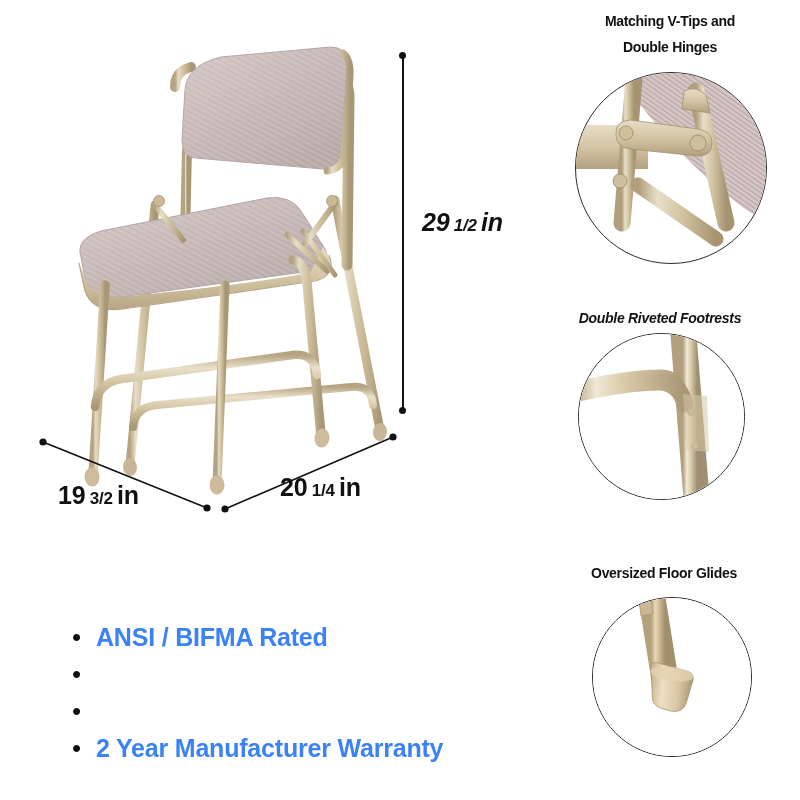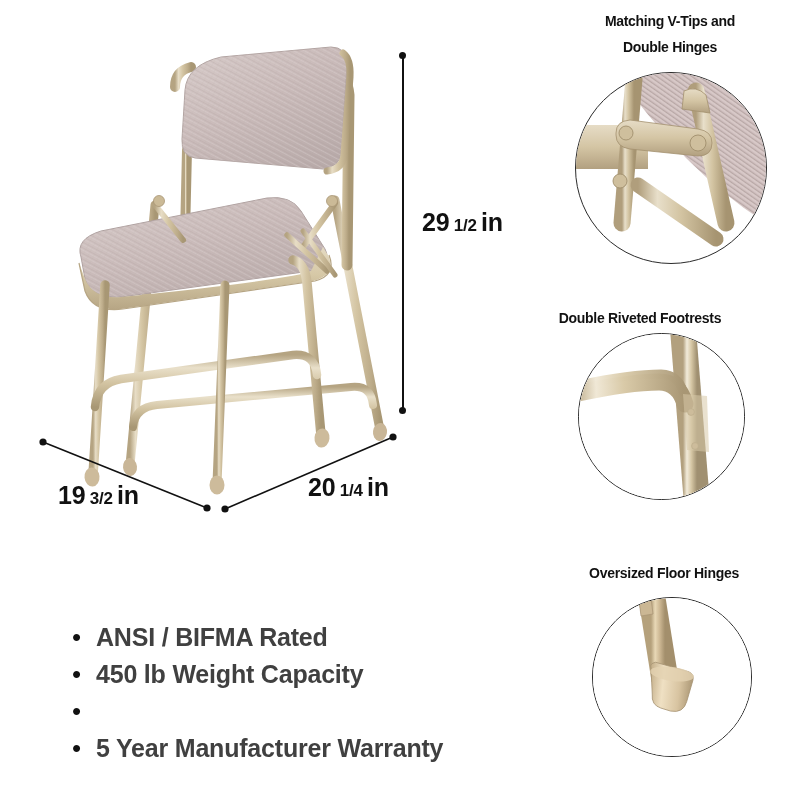--- a/index.html
+++ b/index.html
@@ -34,21 +34,21 @@
   #features{position:absolute;left:72px;top:622px;width:470px;}
   .feat{
     display:flex;align-items:baseline;
     margin-bottom:7px;
   }
   .feat .bullet{
     font-size:26px;line-height:30px;color:#111;width:24px;
     display:inline-block;text-align:left;
   }
   .feat .ftext{
-    font-size:25px;line-height:30px;font-weight:bold;color:#404040;
+    font-size:25px;line-height:30px;font-weight:bold;color:#3b82f6;
     letter-spacing:-0.2px;white-space:nowrap;
   }
 
   
   .callout{position:absolute;}
   .callout-title{
     position:absolute;
     text-align:center;
     font-size:14px;
     font-weight:bold;
@@ -147,21 +147,21 @@
 
       <path d="M190 250 L182 448" stroke="url(#tube)" stroke-width="9" fill="none" stroke-linecap="round"></path>
       <ellipse cx="182" cy="450" rx="7.5" ry="9.5" fill="#cdbb9b"></ellipse>
     </svg>
   </div>
 
   <div>
     <div class="dimline" style="left:402px;top:56px;width:1.6px;height:355px;"></div>
     <div class="dot" style="left:399px;top:52px;"></div>
     <div class="dot" style="left:399px;top:407px;"></div>
-    <div class="dimlabel" style="left:422px;top:208px;">
+    <div class="dimlabel" style="left:422px;top:208px;font-style:italic;">
       <span class="whole">29</span><span>&nbsp;</span><span class="frac">1/2</span><span>&nbsp;</span><span class="unit">in</span>
     </div>
   </div>
 
   <div>
     <svg style="position:absolute;left:35px;top:430px;width:190px;height:95px;">
       <line x1="8" y1="12" x2="172" y2="78" stroke="#111" stroke-width="1.6"></line>
       <circle cx="8" cy="12" r="3.6" fill="#111"></circle>
       <circle cx="172" cy="78" r="3.6" fill="#111"></circle>
     </svg>
@@ -169,40 +169,39 @@
       <span class="whole">19</span><span>&nbsp;</span><span class="frac">3/2</span><span>&nbsp;</span><span class="unit">in</span>
     </div>
   </div>
 
   <div>
     <svg style="position:absolute;left:215px;top:425px;width:200px;height:100px;">
       <line x1="10" y1="84" x2="178" y2="12" stroke="#111" stroke-width="1.6"></line>
       <circle cx="10" cy="84" r="3.6" fill="#111"></circle>
       <circle cx="178" cy="12" r="3.6" fill="#111"></circle>
     </svg>
-    <div class="dimlabel" style="left:308px;top:473px;text-align:right;">
+    <div class="dimlabel" style="left:280px;top:473px;text-align:right;">
       <span class="whole">20</span><span>&nbsp;</span><span class="frac">1/4</span><span>&nbsp;</span><span class="unit">in</span>
     </div>
   </div>
 
   <div id="features">
     <div class="feat">
       <span class="bullet">•</span>
       <span class="ftext">ANSI / BIFMA Rated</span>
     </div>
     <div class="feat">
       <span class="bullet">•</span>
-      <span class="ftext">450 lb Weight Capacity</span>
     </div>
     <div class="feat">
       <span class="bullet">•</span>
     </div>
     <div class="feat">
       <span class="bullet">•</span>
-      <span class="ftext">5 Year Manufacturer Warranty</span>
+      <span class="ftext">2 Year Manufacturer Warranty</span>
     </div>
   </div>
 
   <div class="callout">
     <div class="callout-title" style="left:540px;top:8px;width:260px;">Matching V-Tips and</div>
     <div class="callout-title" style="left:540px;top:34px;width:260px;">Double Hinges</div>
 
     <div class="circle" style="left:575px;top:72px;width:190px;height:190px;">
       <svg width="190" height="190" viewBox="0 0 190 190">
         <defs>
@@ -238,21 +237,21 @@
         <path d="M108 18 Q120 12 130 22 L134 40 L106 36 Z" fill="url(#plate2)" stroke="#a3916f" stroke-width="0.8"></path>
 
         <circle cx="50" cy="60" r="7" fill="#cfbf9d" stroke="#a08e6d" stroke-width="0.9"></circle>
         <circle cx="122" cy="70" r="8" fill="#cfbf9d" stroke="#a08e6d" stroke-width="0.9"></circle>
         <circle cx="44" cy="108" r="7" fill="#cfbf9d" stroke="#a08e6d" stroke-width="0.9"></circle>
       </svg>
     </div>
   </div>
 
   <div class="callout">
-    <div class="callout-title" style="left:500px;top:305px;width:280px;">Double Riveted Footrests</div>
+    <div class="callout-title" style="left:520px;top:305px;width:280px;font-style:italic;">Double Riveted Footrests</div>
 
     <div class="circle" style="left:578px;top:333px;width:165px;height:165px;">
       <svg width="165" height="165" viewBox="0 0 165 165">
         <defs>
           <linearGradient id="t3" x1="0" y1="0" x2="1" y2="0">
             <stop offset="0%" stop-color="#bba986"></stop>
             <stop offset="20%" stop-color="#f0e8d6"></stop>
             <stop offset="45%" stop-color="#d9caa8"></stop>
             <stop offset="100%" stop-color="#a89674"></stop>
           </linearGradient>
@@ -272,21 +271,21 @@
 
         <circle cx="112" cy="78" r="3.4" fill="#c0ae8c" stroke="#9b8968" stroke-width="0.7"></circle>
         <circle cx="116" cy="112" r="3.4" fill="#c0ae8c" stroke="#9b8968" stroke-width="0.7"></circle>
 
         <path d="M104 60 L128 62 L130 118 L108 116 Z" fill="#d7c8a7" opacity="0.55"></path>
       </svg>
     </div>
   </div>
 
   <div class="callout">
-    <div class="callout-title" style="left:528px;top:560px;width:272px;">Oversized Floor Hinges</div>
+    <div class="callout-title" style="left:528px;top:560px;width:272px;">Oversized Floor Glides</div>
 
     <div class="circle" style="left:592px;top:597px;width:158px;height:158px;">
       <svg width="158" height="158" viewBox="0 0 158 158">
         <defs>
           <linearGradient id="t4" x1="0" y1="0" x2="1" y2="0">
             <stop offset="0%" stop-color="#b5a17c"></stop>
             <stop offset="30%" stop-color="#e8d8b6"></stop>
             <stop offset="62%" stop-color="#cdb894"></stop>
             <stop offset="100%" stop-color="#a38f6c"></stop>
           </linearGradient>

